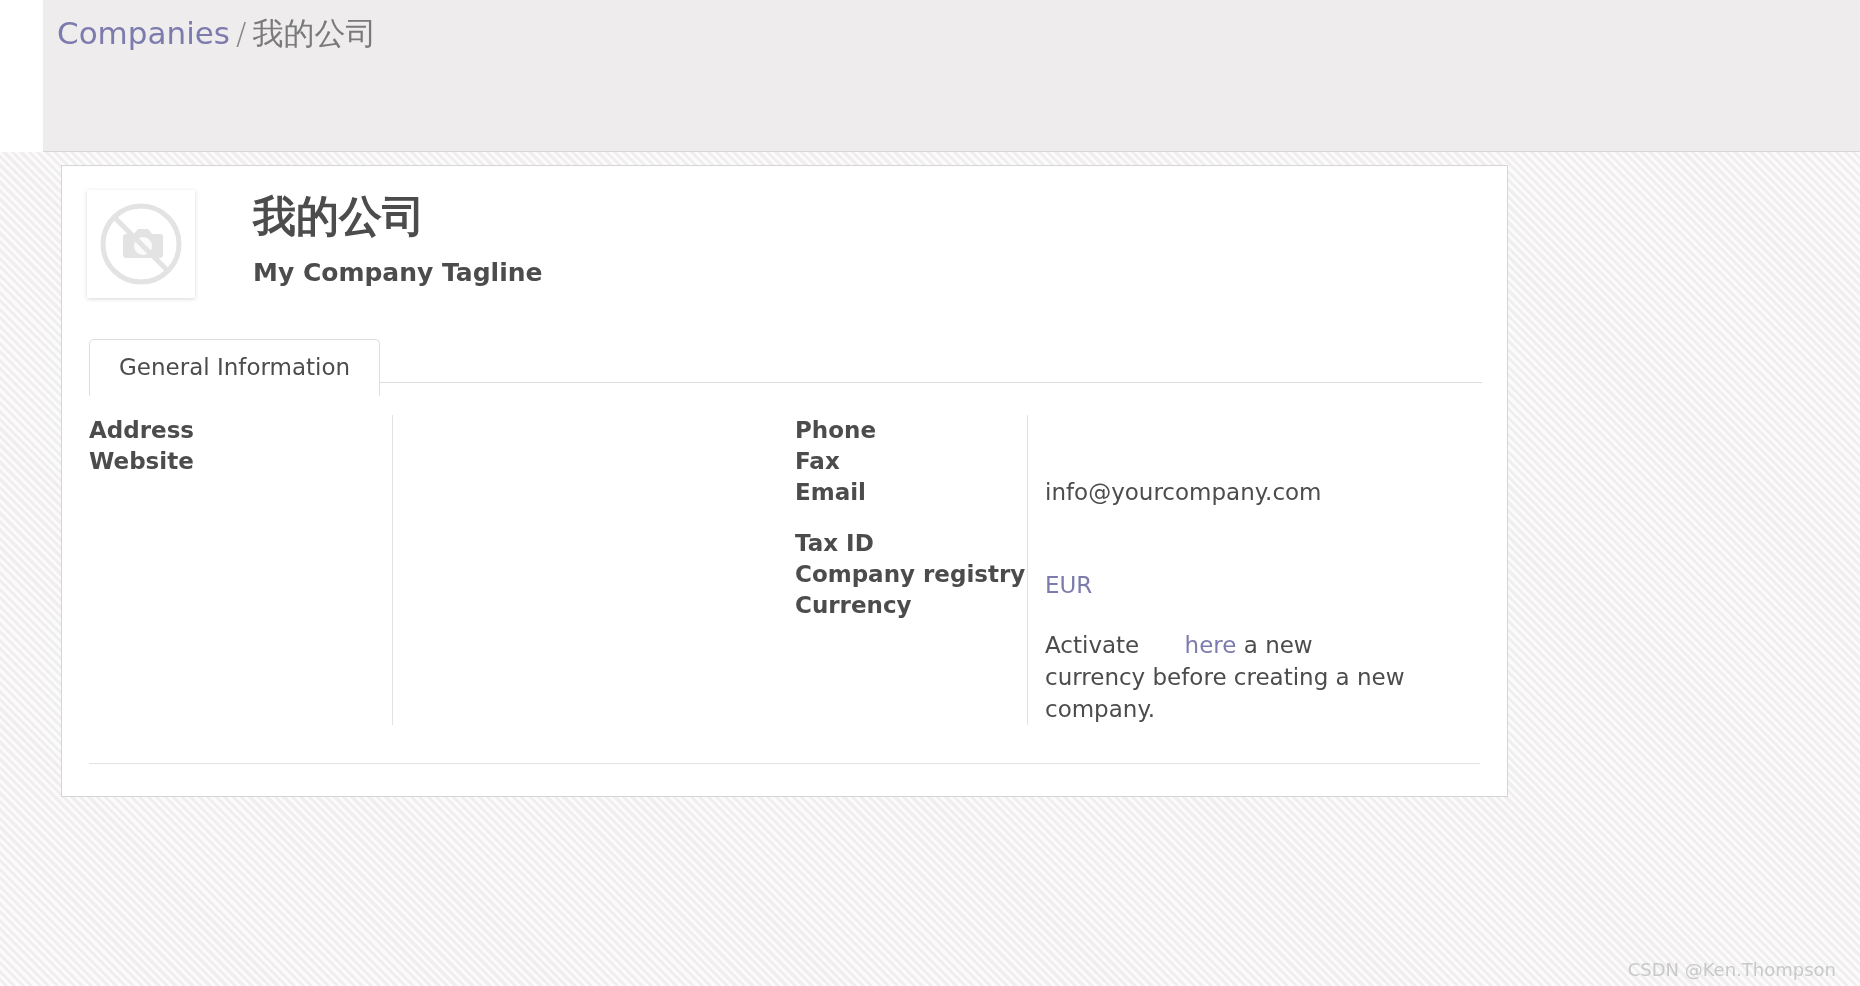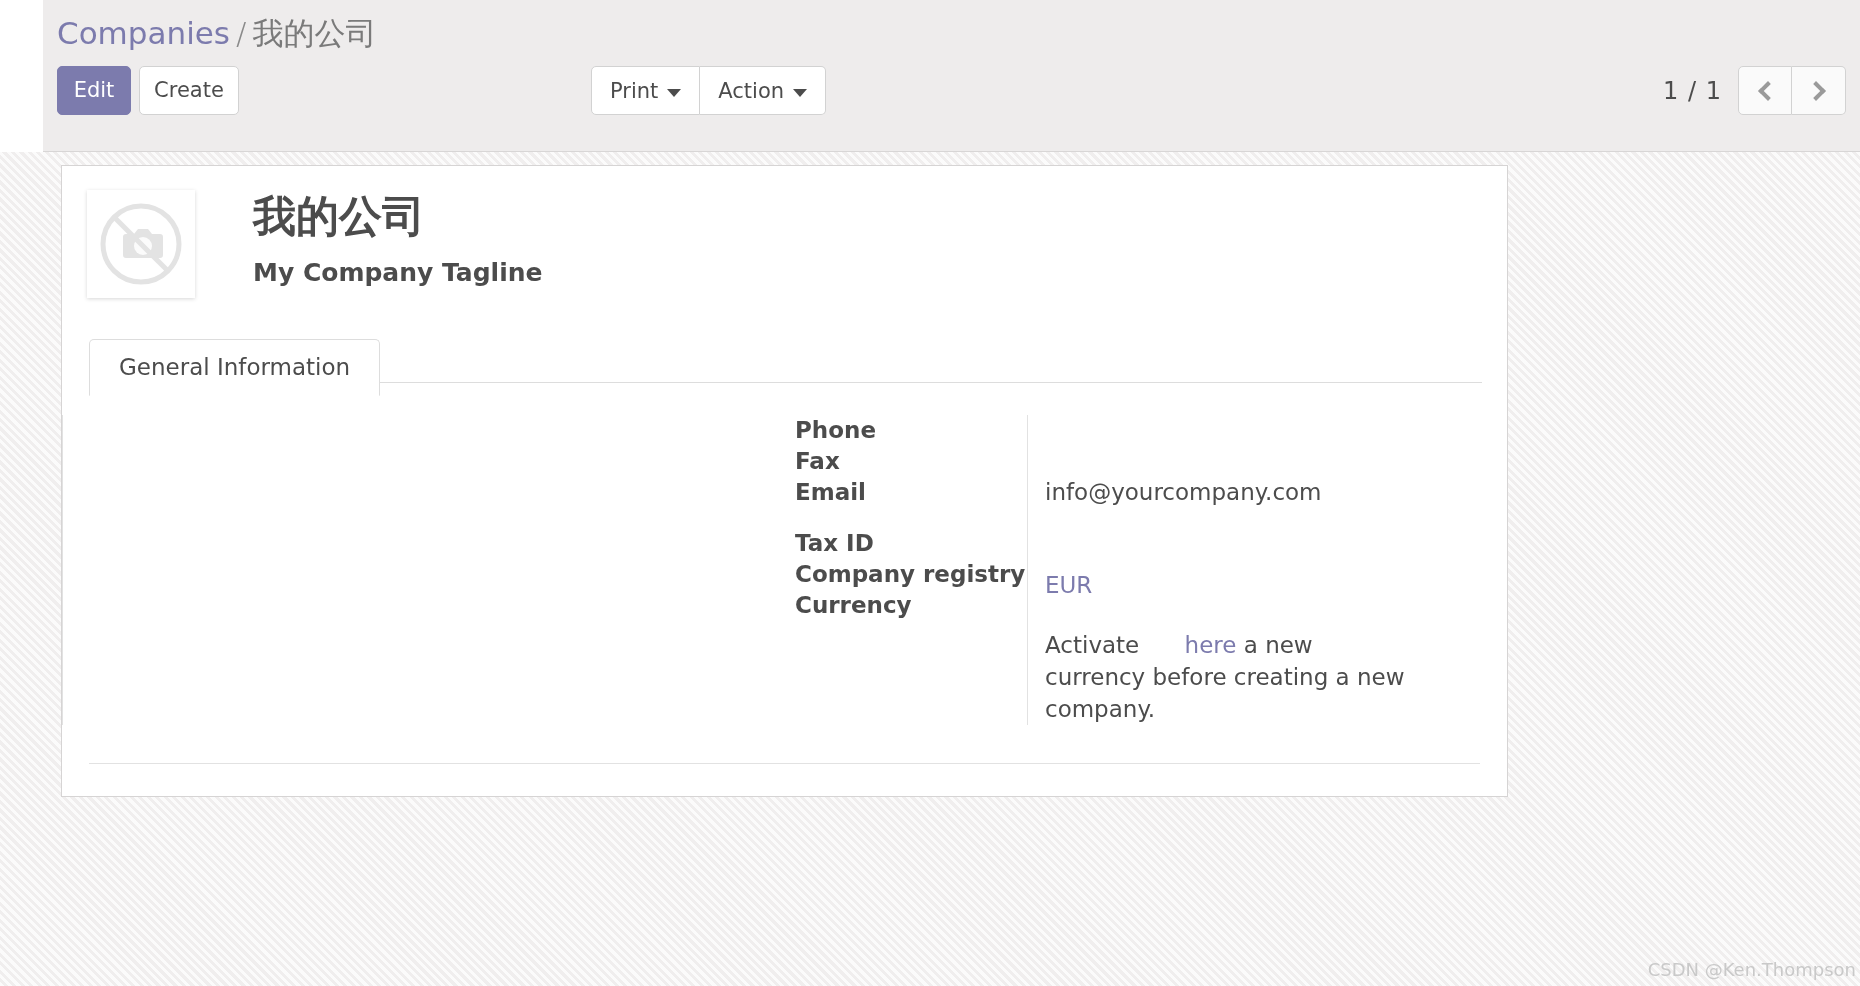--- a/index.html
+++ b/index.html
@@ -294,62 +294,37 @@
     left: 27px;
     right: 27px;
     bottom: 32px;
     border-top: 1px solid #e2e2e2;
     height: 1px;
   }
 
   
   .watermark {
     position: absolute;
-    right: 4px;
+    right: 24px;
     bottom: 6px;
     font-size: 18px;
     color: #c9c9c9;
     font-family: "DejaVu Sans", "Liberation Sans", sans-serif;
     margin-left: 20px;
   }
 </style>
 </head>
 <body>
 
 <div class="control-panel">
 
   <div class="breadcrumb">
     <span class="breadcrumb-link">Companies</span><span class="breadcrumb-sep">/</span><span class="breadcrumb-current">我的公司</span>
   </div>
 
-  <div class="cp-buttons">
-    <button class="btn btn-primary">Edit</button>
-    <button class="btn btn-secondary">Create</button>
-
-    <div class="dropdown-group">
-      <div class="dd-btn first">
-        <span>Print</span>
-        <span class="caret"></span>
-      </div>
-      <div class="dd-btn last">
-        <span>Action</span>
-        <span class="caret"></span>
-      </div>
-    </div>
-
-    <div class="pager">
-      <span class="pager-count">1 / 1</span>
-      <div class="pager-btn prev">
-        <span class="chev left"></span>
-      </div>
-      <div class="pager-btn next">
-        <span class="chev right"></span>
-      </div>
-    </div>
-  </div>
 </div>
 
 <div class="sheet-bg">
 
   <div class="sheet">
 
     <div class="title-row">
       <div class="avatar">
         <svg width="92" height="92" viewBox="0 0 92 92">
           <circle cx="46" cy="46" r="38" fill="none" stroke="#e3e3e3" stroke-width="5"></circle>
@@ -364,20 +339,24 @@
       </div>
     </div>
 
     <div class="notebook">
       <span class="tab">General Information</span>
     </div>
 
     <div class="form-area">
 
       <div class="form-col">
+        <div class="labels">
+          <div class="f-label">Address</div>
+          <div class="f-label">Website</div>
+        </div>
         <div class="values">
           <div class="f-value empty">&nbsp;</div>
         </div>
       </div>
 
       <div class="form-col">
         <div class="labels right-col">
           <div class="f-label">Phone</div>
           <div class="f-label">Fax</div>
           <div class="f-label">Email</div>

